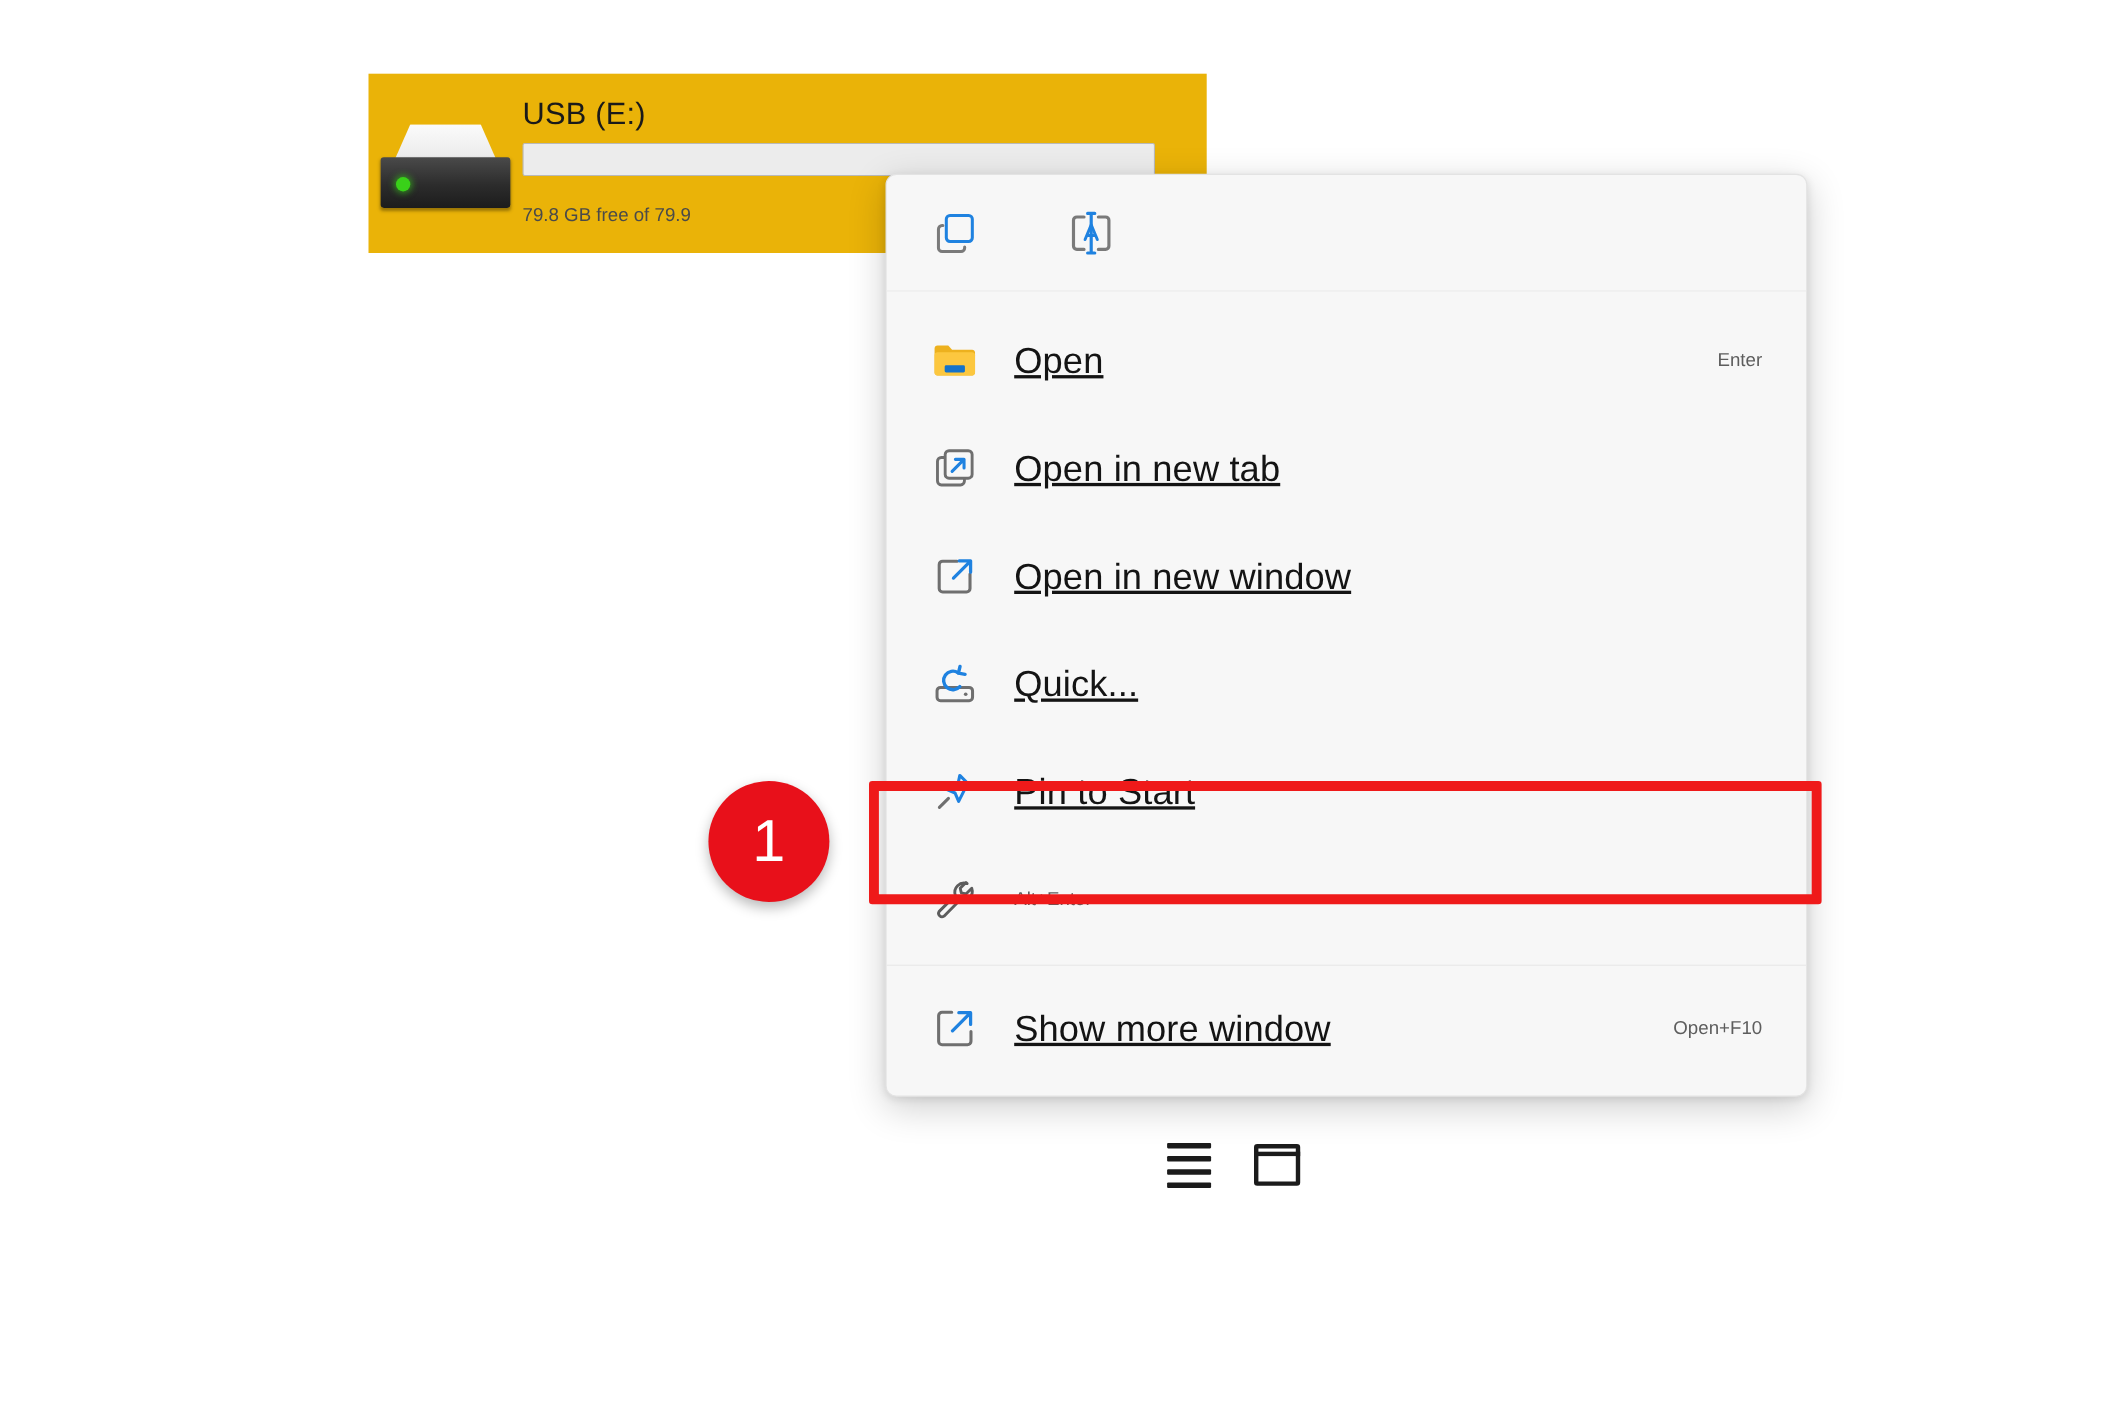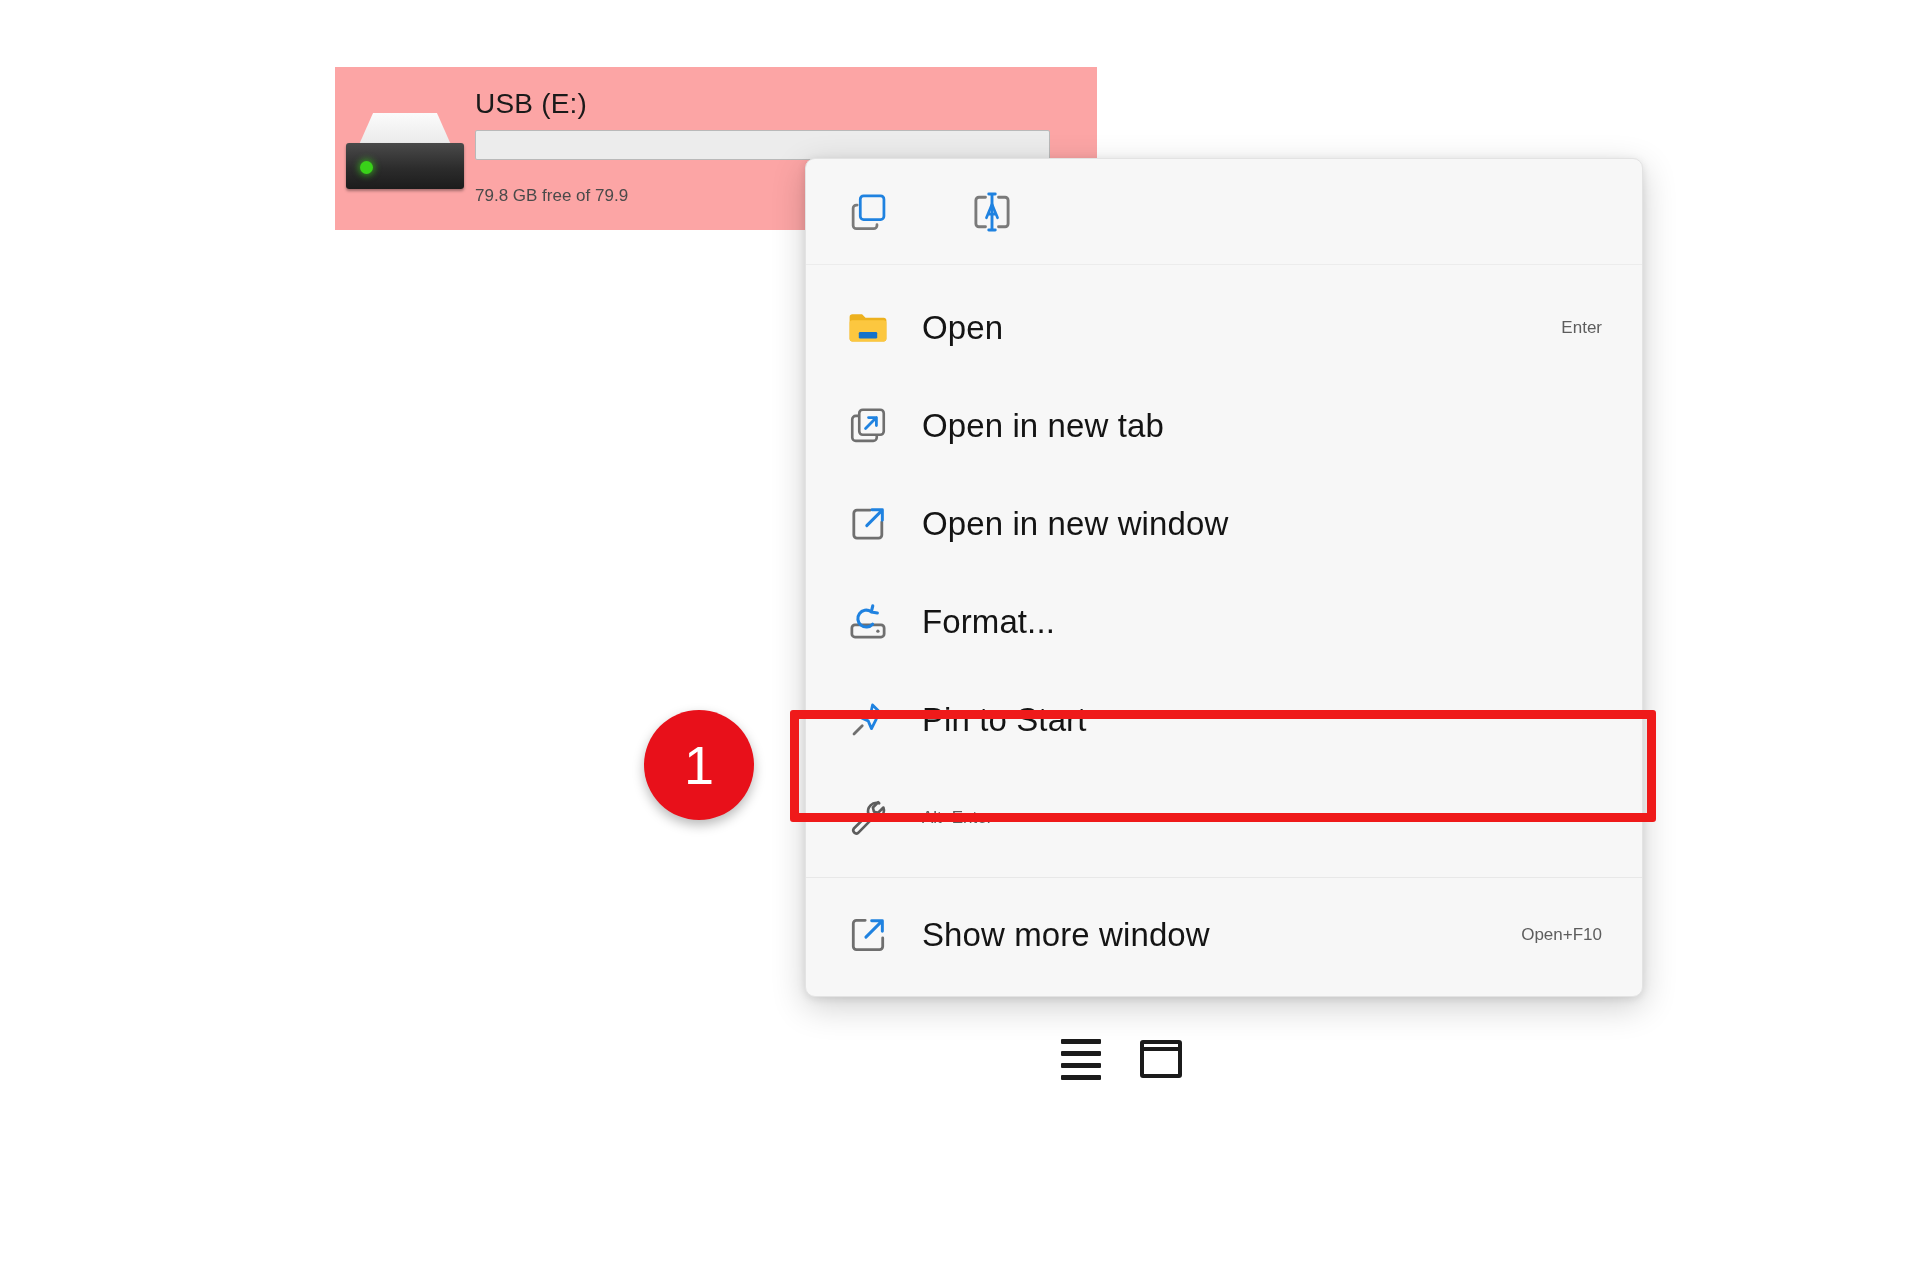--- a/index.html
+++ b/index.html
@@ -8,21 +8,21 @@
     background:#ffffff;
     font-family:"Liberation Sans", sans-serif;
     overflow:hidden;
   }
   #root { position:relative; width:1920px; height:1280px; background:#ffffff; }
 
   
   .drive-tile {
     position:absolute; left:335px; top:67px;
     width:762px; height:163px;
-    background:#fca5a5;
+    background:#eab308;
     display:flex; align-items:flex-start;
     padding:14px 0 0 0;
   }
   .drive-icon-wrap {
     width:140px; height:140px;
     display:flex; align-items:center; justify-content:center;
     flex:0 0 140px;
   }
   .drive-glyph { position:relative; width:118px; height:76px; }
   .drive-top {
@@ -85,21 +85,21 @@
     height:98px; padding:0 36px;
     position:relative;
   }
   .ctx-ico {
     width:52px; flex:0 0 52px;
     display:flex; align-items:center; justify-content:center;
     margin-right:28px;
   }
   .ctx-label {
     font-size:33px; color:#141414; flex:1;
-    letter-spacing:.1px; white-space:nowrap;
+    letter-spacing:.1px; white-space:nowrap;text-decoration:underline;
   }
   .ctx-short {
     font-size:17px; color:#5d5d5d; white-space:nowrap;
     padding-right:4px;
   }
   .ctx-sep {
     height:1px; background:#e8e8e8;
     margin:10px 0 8px 0;
   }
 
@@ -227,21 +227,21 @@
 
       <div class="ctx-item">
         <span class="ctx-ico">
           <svg width="44" height="44" viewBox="0 0 24 24" fill="none">
             <rect x="3.2" y="13.6" width="17.6" height="6.6" rx="1.7" stroke="#6f6f6f" stroke-width="1.5"></rect>
             <circle cx="17.4" cy="17" r=".9" fill="#6f6f6f"></circle>
             <path d="M13.6 6.3a4.6 4.6 0 10.9 6.9" stroke="#1f82e0" stroke-width="1.7" stroke-linecap="round"></path>
             <path d="M14.6 3.2l-.8 3.3 3.3.6" stroke="#1f82e0" stroke-width="1.7" stroke-linecap="round" stroke-linejoin="round"></path>
           </svg>
         </span>
-        <span class="ctx-label">Format...</span>
+        <span class="ctx-label">Quick...</span>
         <span class="ctx-short"></span>
       </div>
 
 
       <div class="ctx-item">
         <span class="ctx-ico">
           <svg width="42" height="42" viewBox="0 0 24 24" fill="none">
             <path d="M14.6 3.4l6 6-3.6 1.5-3 6-1.9-4.4-4.4-1.9 6-3z" stroke="#1f82e0" stroke-width="1.6" stroke-linejoin="round"></path>
             <path d="M8.7 15.3L4 20" stroke="#6f6f6f" stroke-width="1.6" stroke-linecap="round"></path>
           </svg>

